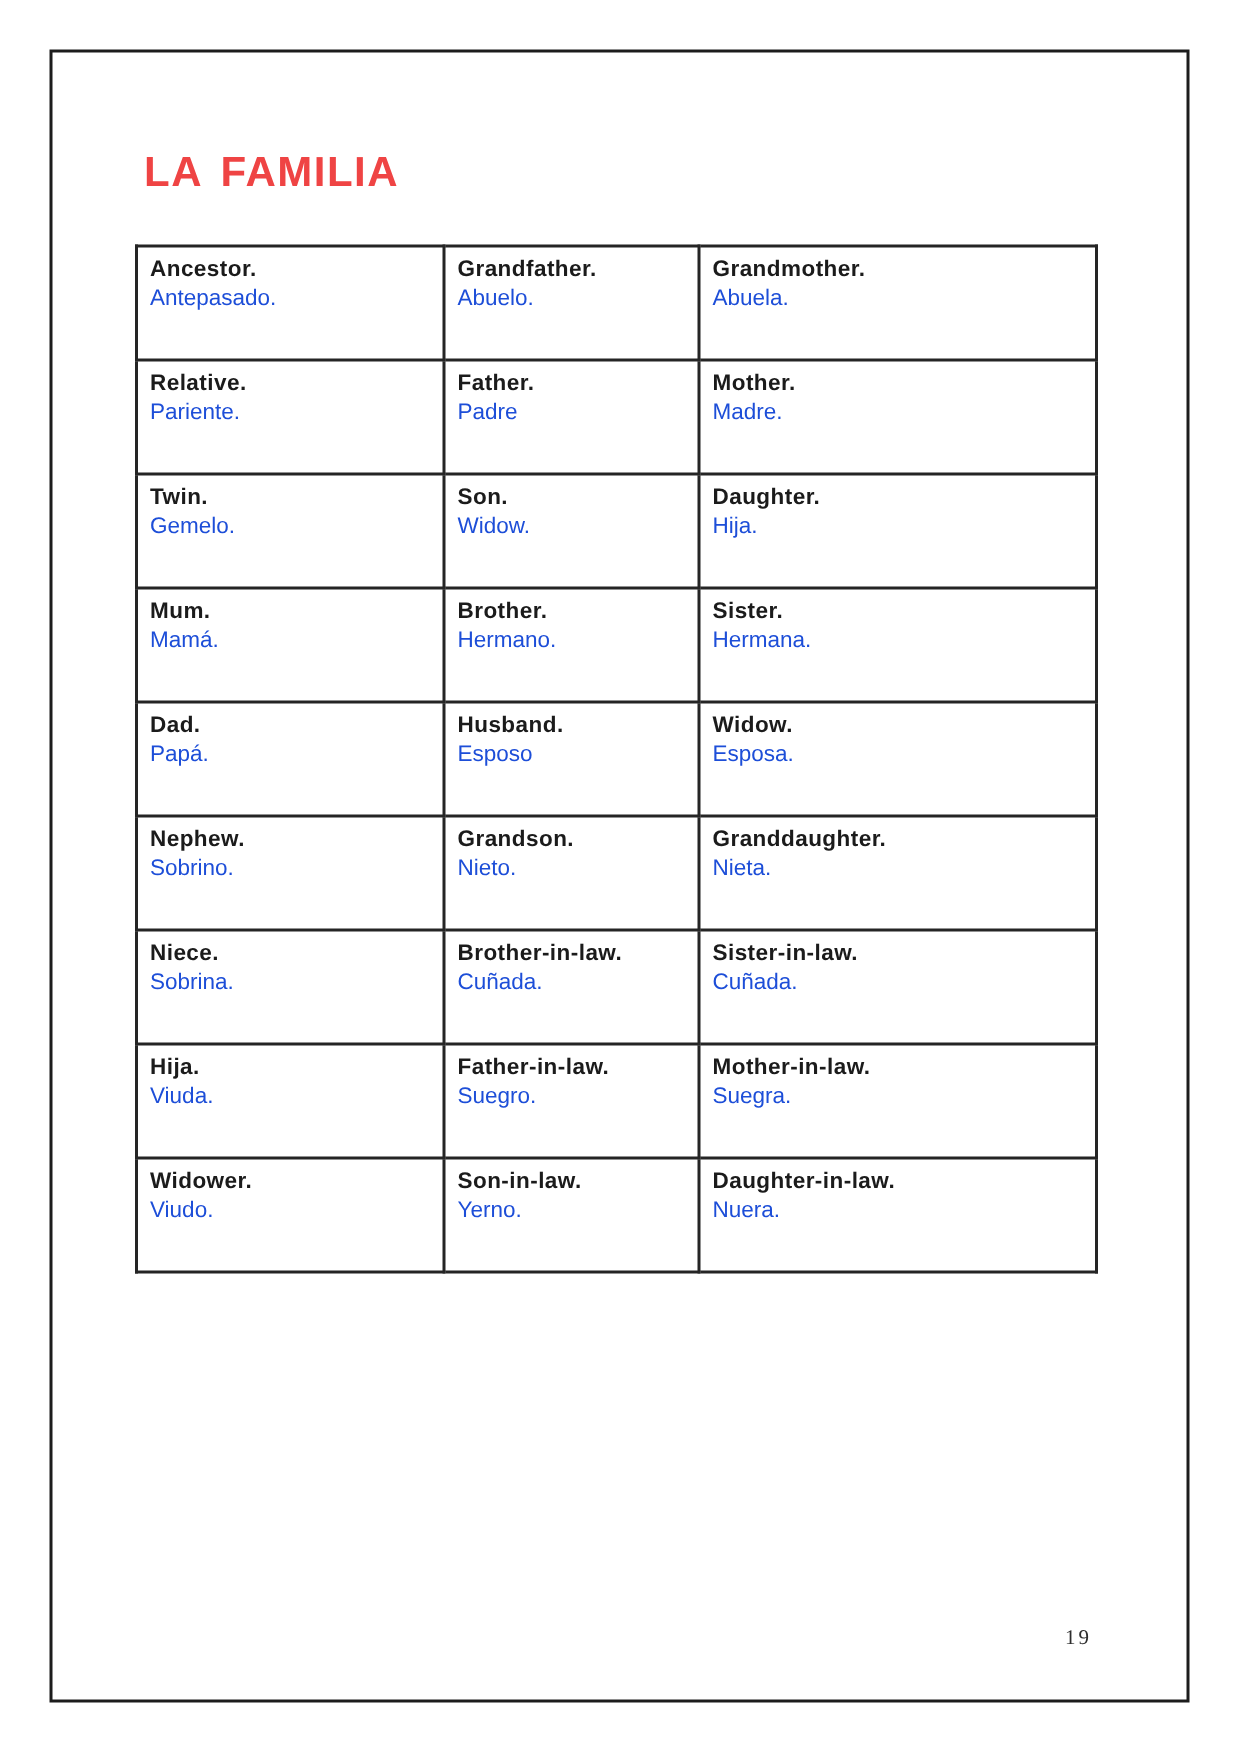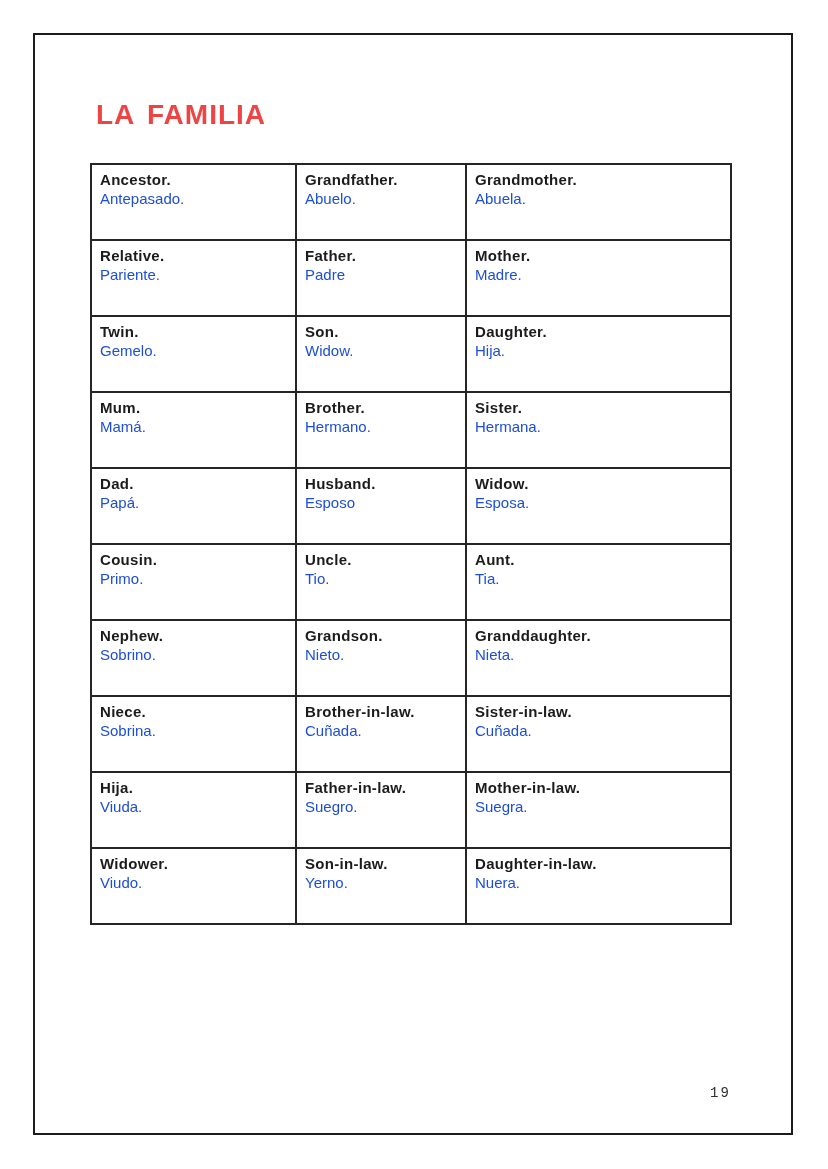--- a/index.html
+++ b/index.html
@@ -51,21 +51,21 @@
   }
   .translation {
     font-size: 15px;
     font-weight: 400;
     line-height: 20px;
     color: #1d4ed8;
   }
   .page-number {
     position: absolute;
     left: 710px; top: 1085px;
-    font-family: Liberation Mono, monospace;
+    font-family: Liberation Serif, serif;
     font-size: 14px;
     letter-spacing: 2px;
     color: #2e2e2e;
   }
 </style>
 </head>
 <body>
 
 <div class="page-frame"></div>
 
@@ -143,34 +143,20 @@
           <div class="term">Husband.</div>
           <div class="translation">Esposo</div>
         </td>
         <td>
           <div class="term">Widow.</div>
           <div class="translation">Esposa.</div>
         </td>
       </tr>
       <tr>
         <td>
-          <div class="term">Cousin.</div>
-          <div class="translation">Primo.</div>
-        </td>
-        <td>
-          <div class="term">Uncle.</div>
-          <div class="translation">Tio.</div>
-        </td>
-        <td>
-          <div class="term">Aunt.</div>
-          <div class="translation">Tia.</div>
-        </td>
-      </tr>
-      <tr>
-        <td>
           <div class="term">Nephew.</div>
           <div class="translation">Sobrino.</div>
         </td>
         <td>
           <div class="term">Grandson.</div>
           <div class="translation">Nieto.</div>
         </td>
         <td>
           <div class="term">Granddaughter.</div>
           <div class="translation">Nieta.</div>

